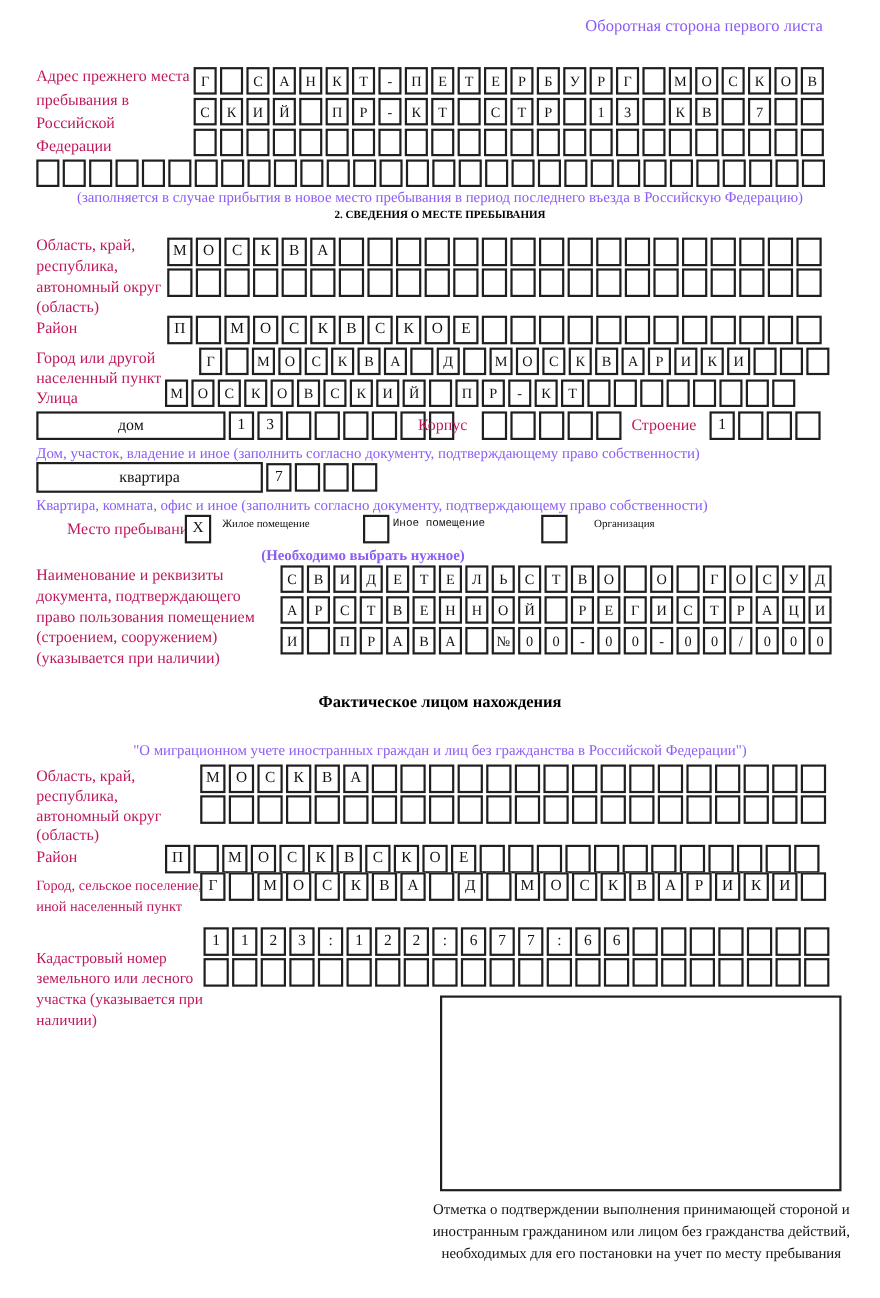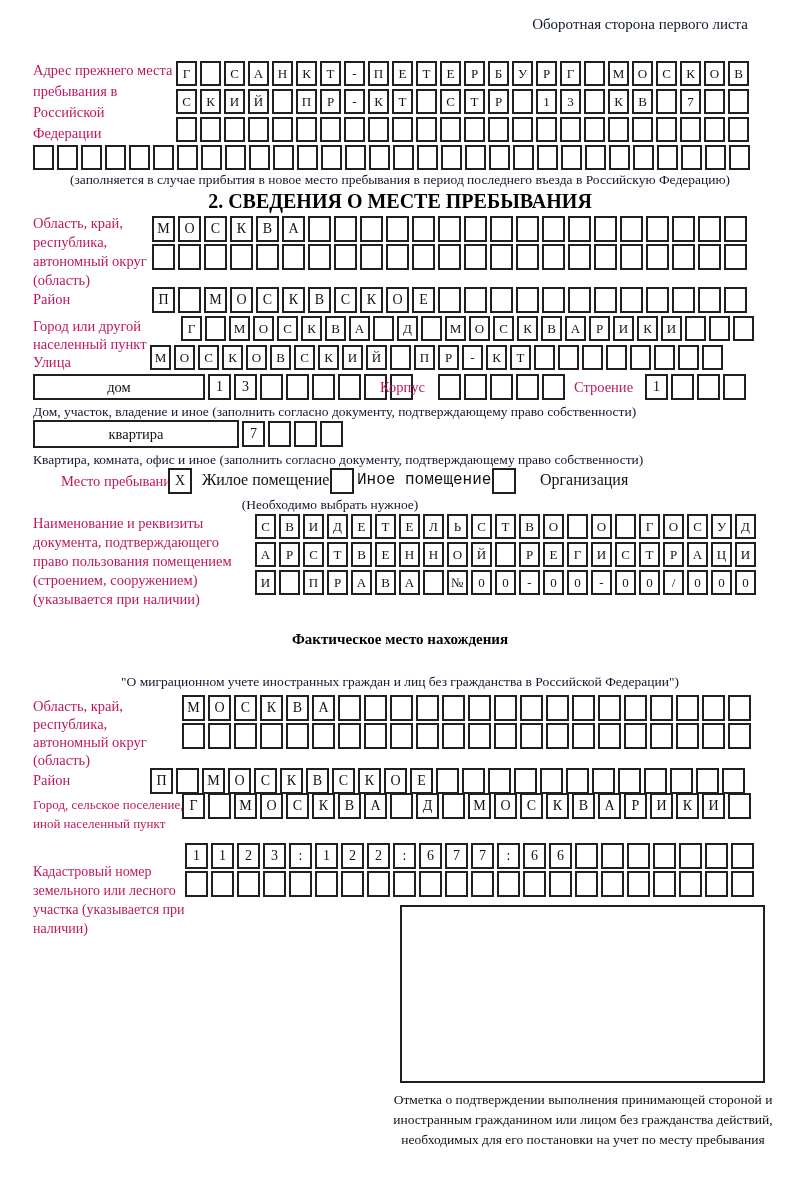--- a/index.html
+++ b/index.html
@@ -3,40 +3,40 @@
 <meta charset="utf-8">
 <style>
   html,body{margin:0;padding:0;background:#fff;}
   .page{
     position:relative;width:800px;height:1180px;background:#ffffff;color:#111;
     font-family:"Liberation Serif","DejaVu Serif",serif;overflow:hidden;
   }
   .flabel{position:absolute;font-size:14.5px;line-height:21px;color:#be185d;}
   .flabel.tight{line-height:19px;}
   .flabel.tighter{line-height:18px;}
-  .note{position:absolute;font-size:13.5px;color:#0f172a;}
+  .note{position:absolute;font-size:13.5px;color:#8b5cf6;}
   .note.center{left:0;width:100%;text-align:center;}
   .heading{position:absolute;left:0;width:100%;text-align:center;font-weight:bold;color:#000;}
   .cellrow{position:absolute;display:flex;gap:3px;}
   .cell{
     flex:0 0 auto;border:2px solid #1f1f1f;background:#fff;
     display:flex;align-items:center;justify-content:center;
     font-family:"Liberation Serif","DejaVu Serif",serif;color:#111;
   }
   .cellrow.sm .cell{width:17px;height:21px;font-size:13px;}
   .cellrow.md .cell{width:19px;height:22px;font-size:14px;}
   .widebox{
     position:absolute;border:2px solid #1f1f1f;background:#fff;
     display:flex;align-items:center;justify-content:center;font-size:14.5px;
   }
   .checkbox{
     position:absolute;width:20px;height:22px;border:2px solid #1f1f1f;background:#fff;
     display:flex;align-items:center;justify-content:center;font-size:14px;font-weight:normal;
   }
-  .opt-label{position:absolute;font-size:16px;}
+  .opt-label{position:absolute;font-size:10px;}
   .markbox{position:absolute;left:400px;top:905px;width:361px;height:174px;border:2px solid #1f1f1f;background:#fff;}
   .mark-note{position:absolute;left:383px;top:1090px;width:400px;text-align:center;font-size:13.5px;line-height:20px;}
 </style>
 </head>
 <body>
 
 <div class="page">
 
   <div class="note" style="top:16px;right:52px;font-size:15px;">Оборотная сторона первого листа</div>
 
@@ -146,21 +146,21 @@
       <span class="cell"></span>
       <span class="cell"></span>
       <span class="cell"></span>
       <span class="cell"></span>
       <span class="cell"></span>
       <span class="cell"></span>
       <span class="cell"></span>
     </div>
   <div class="note center" style="top:172px;">(заполняется в случае прибытия в новое место пребывания в период последнего въезда в Российскую Федерацию)</div>
 
-  <div class="heading" style="top:190px;font-size:20px;">2. СВЕДЕНИЯ О МЕСТЕ ПРЕБЫВАНИЯ</div>
+  <div class="heading" style="top:190px;font-size:10px;">2. СВЕДЕНИЯ О МЕСТЕ ПРЕБЫВАНИЯ</div>
 
   <div class="flabel tight" style="left:33px;top:214px;width:120px;">Область, край, республика, автономный округ (область)</div>
   <div class="cellrow md" style="left:152px;top:216px;">
       <span class="cell">М</span>
       <span class="cell">О</span>
       <span class="cell">С</span>
       <span class="cell">К</span>
       <span class="cell">В</span>
       <span class="cell">А</span>
       <span class="cell"></span>
@@ -327,21 +327,21 @@
     </div>
   <div class="note" style="left:33px;top:452px;">Квартира, комната, офис и иное (заполнить согласно документу, подтверждающему право собственности)</div>
 
   <div class="flabel" style="left:33px;top:471px;margin-left:28px;">Место пребывания:</div>
   <div class="checkbox" style="left:168px;top:468px;">X</div>
   <div class="opt-label" style="left:202px;top:471px;">Жилое помещение</div>
   <div class="checkbox" style="left:330px;top:468px;"></div>
   <div class="opt-label" style="left:357px;top:471px;font-family:Liberation Mono, monospace;">Иное помещение</div>
   <div class="checkbox" style="left:492px;top:468px;"></div>
   <div class="opt-label" style="left:540px;top:471px;">Организация</div>
-  <div class="note" style="left:190px;top:497px;width:280px;text-align:center;">(Необходимо выбрать нужное)</div>
+  <div class="note" style="left:190px;top:497px;width:280px;text-align:center;font-weight:bold;">(Необходимо выбрать нужное)</div>
 
   <div class="flabel tight" style="left:33px;top:514px;width:215px;">Наименование и реквизиты документа, подтверждающего право пользования помещением (строением, сооружением) (указывается при наличии)</div>
   <div class="cellrow sm" style="left:255px;top:514px;">
       <span class="cell">С</span>
       <span class="cell">В</span>
       <span class="cell">И</span>
       <span class="cell">Д</span>
       <span class="cell">Е</span>
       <span class="cell">Т</span>
       <span class="cell">Е</span>
@@ -400,21 +400,21 @@
       <span class="cell">0</span>
       <span class="cell">-</span>
       <span class="cell">0</span>
       <span class="cell">0</span>
       <span class="cell">/</span>
       <span class="cell">0</span>
       <span class="cell">0</span>
       <span class="cell">0</span>
     </div>
 
-  <div class="heading" style="top:631px;font-size:15px;">Фактическое место нахождения</div>
+  <div class="heading" style="top:631px;font-size:15px;">Фактическое лицом нахождения</div>
   <div class="note center" style="top:674px;">"О миграционном учете иностранных граждан и лиц без гражданства в Российской Федерации")</div>
 
   <div class="flabel tighter" style="left:33px;top:697px;width:150px;">Область, край, республика, автономный округ (область)</div>
   <div class="cellrow md" style="left:182px;top:695px;">
       <span class="cell">М</span>
       <span class="cell">О</span>
       <span class="cell">С</span>
       <span class="cell">К</span>
       <span class="cell">В</span>
       <span class="cell">А</span>

